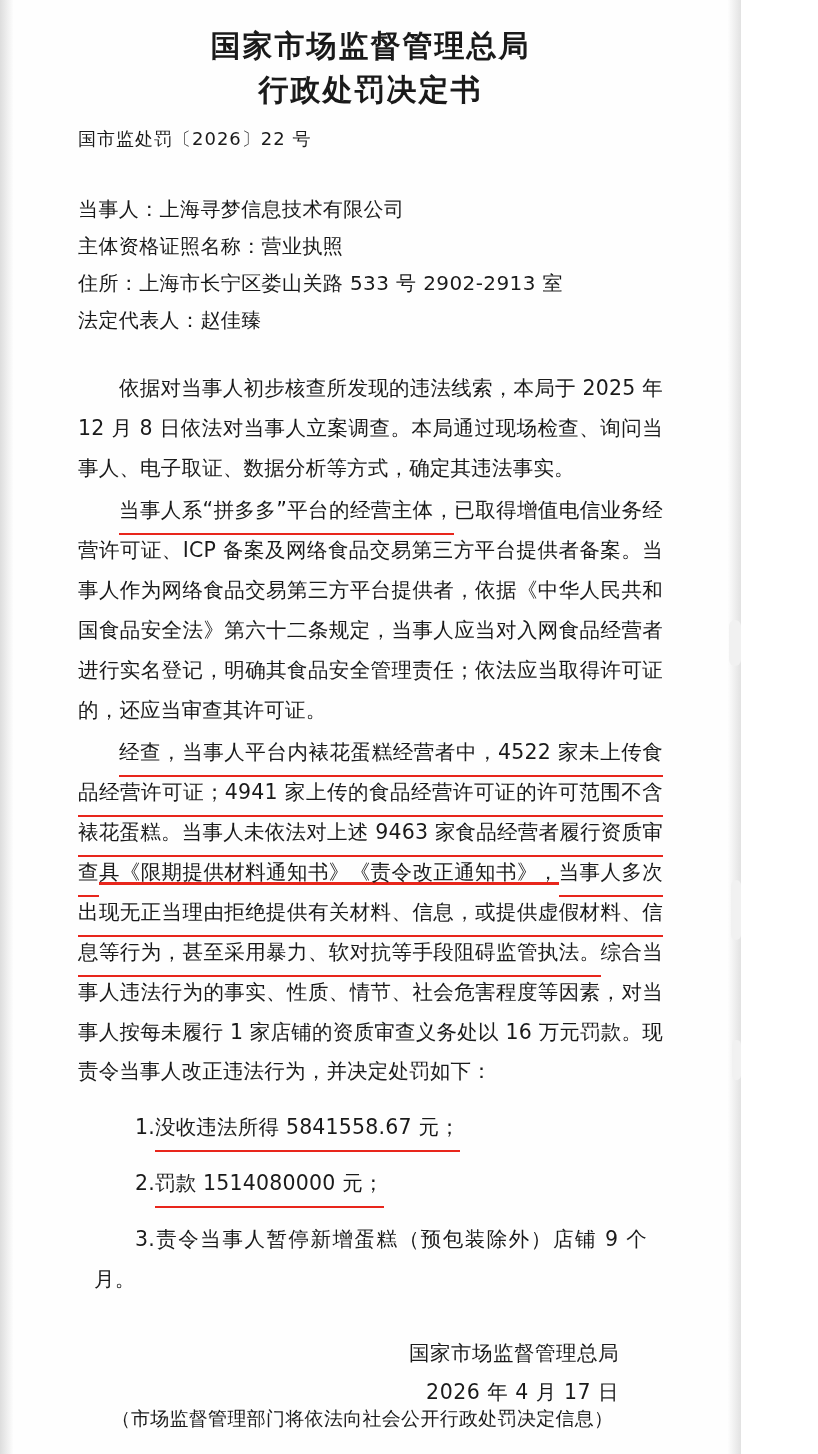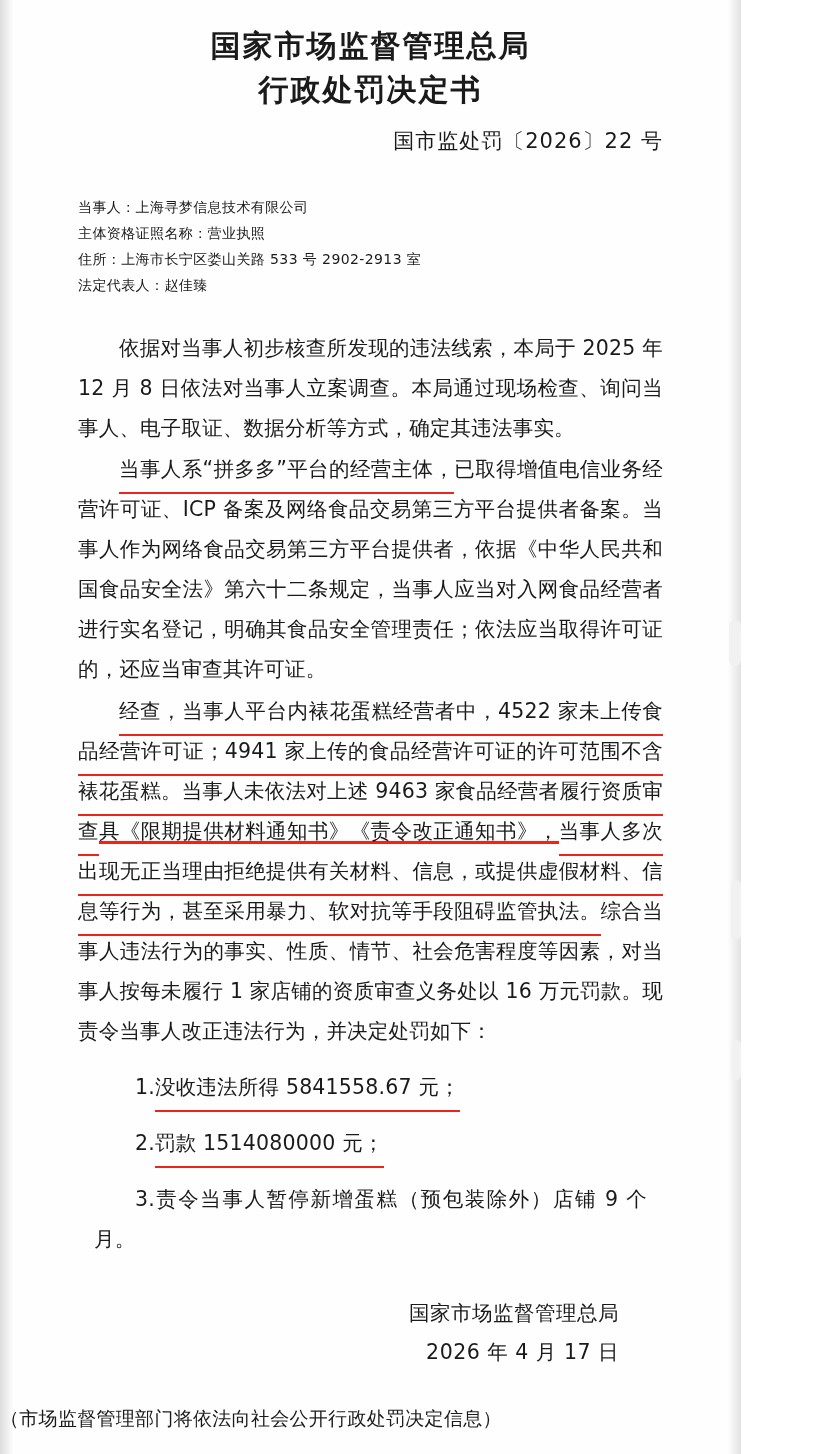--- a/index.html
+++ b/index.html
@@ -38,29 +38,29 @@
     text-align: center;
     margin-top: 8px;
   }
   .doc-title {
     font-size: 30px;
     font-weight: bold;
     letter-spacing: 2px;
     line-height: 1.45;
   }
   .doc-number {
-    text-align: right;
-    font-size: 21px;
+    text-align: left;
+    font-size: 18px;
     margin-top: 16px;
     letter-spacing: 1px;
   }
 
   .party-block {
     margin-top: 40px;
-    font-size: 14px;
+    font-size: 20px;
     line-height: 1.85;
     letter-spacing: 0.4px;
   }
   .party-line { white-space: nowrap; }
 
   .body-block {
     margin-top: 30px;
     font-size: 20.5px;
     line-height: 1.95;
     letter-spacing: 0.2px;
@@ -94,21 +94,21 @@
     text-align: right;
     padding-right: 44px;
     letter-spacing: 0.5px;
   }
 
   .footer-note {
     position: absolute;
     left: 0;
     right: 16px;
     bottom: 22px;
-    text-align: left;
+    text-align: center;
     font-size: 19px;
     letter-spacing: 0.3px;
   }
 
   
   .blob {
     position: absolute;
     background: #f1f1f1;
     border-radius: 6px;
     pointer-events: none;

